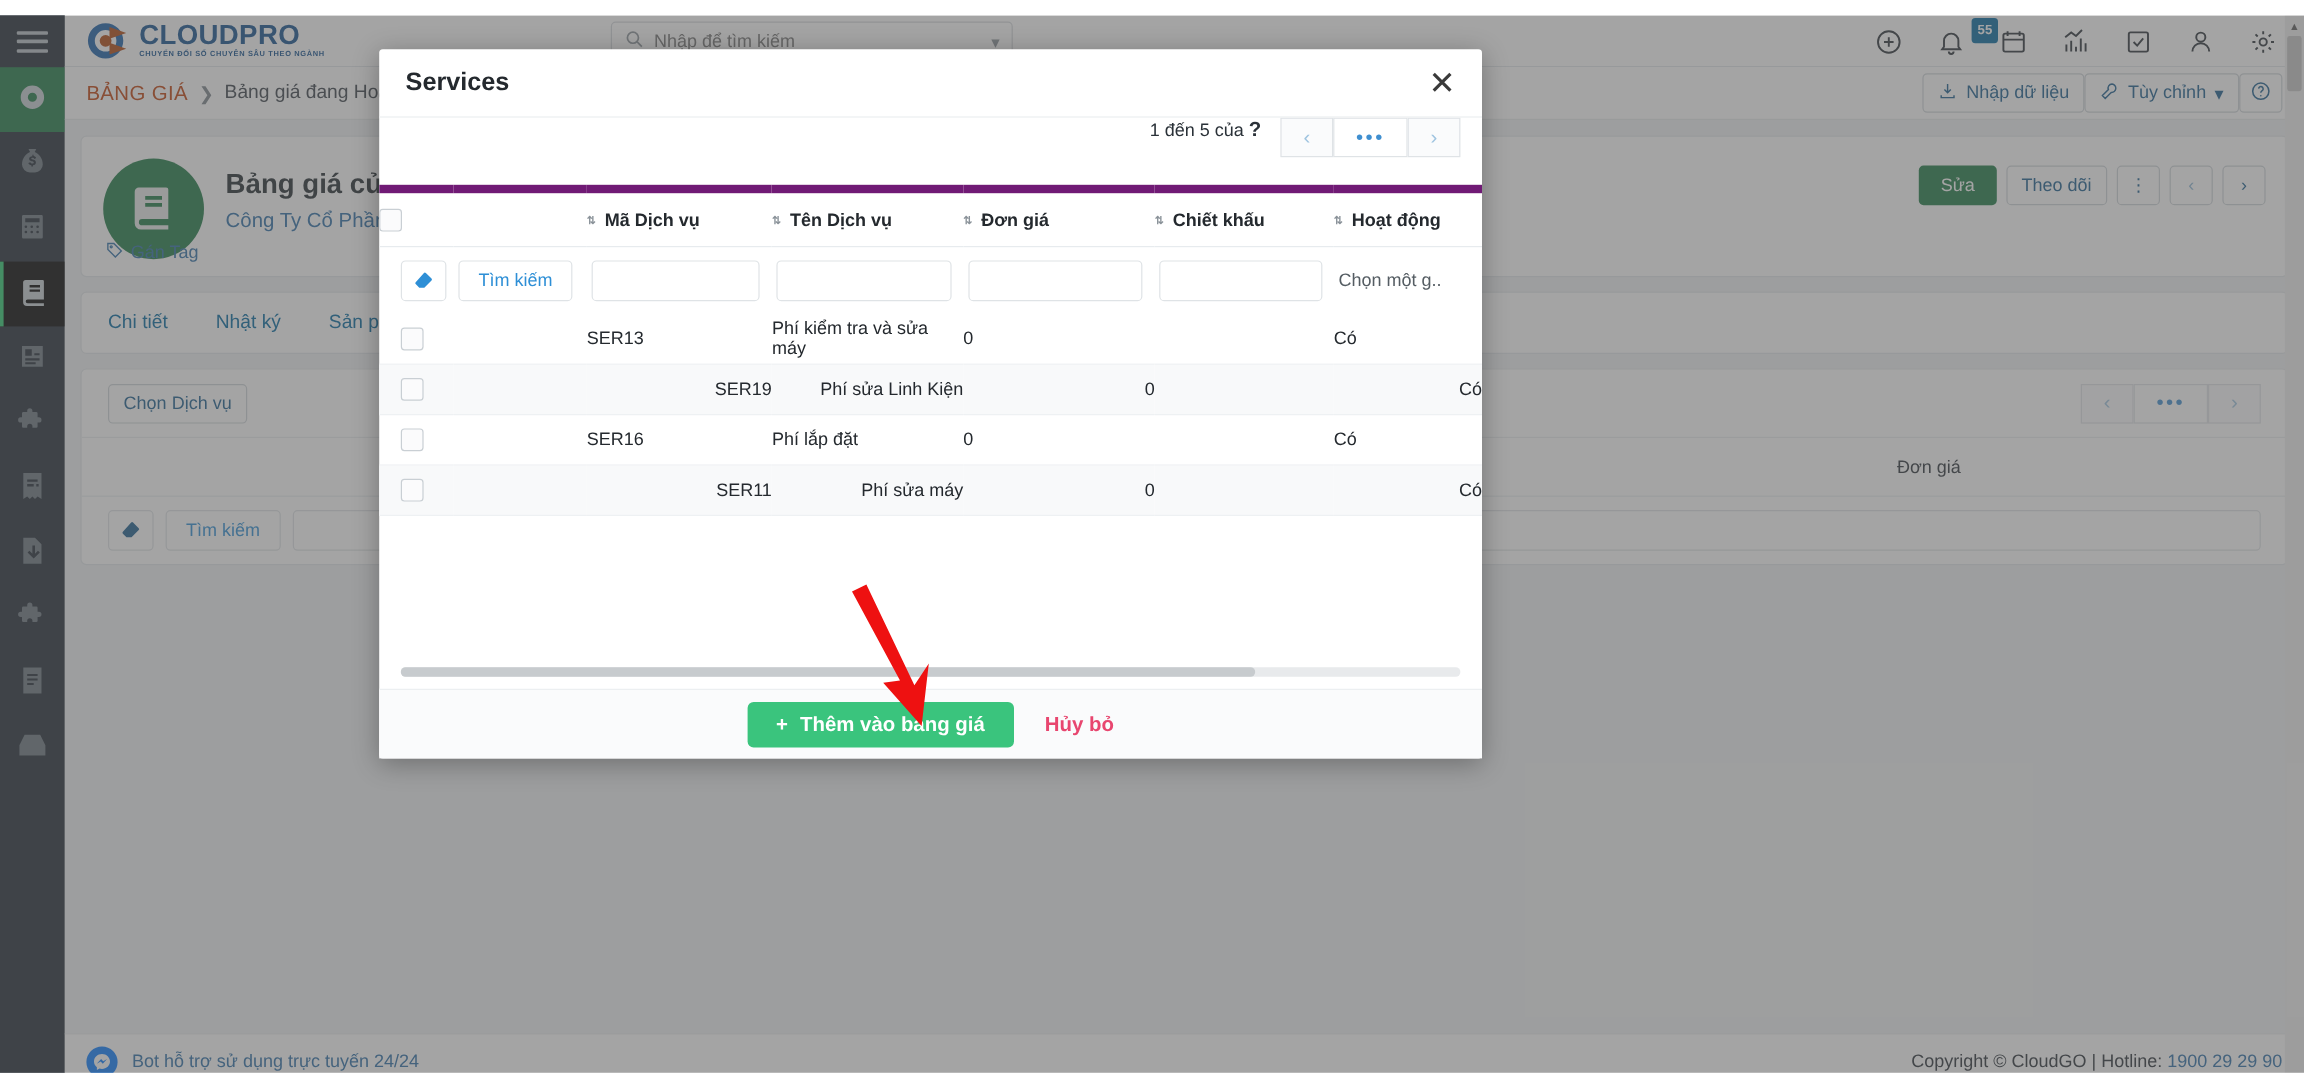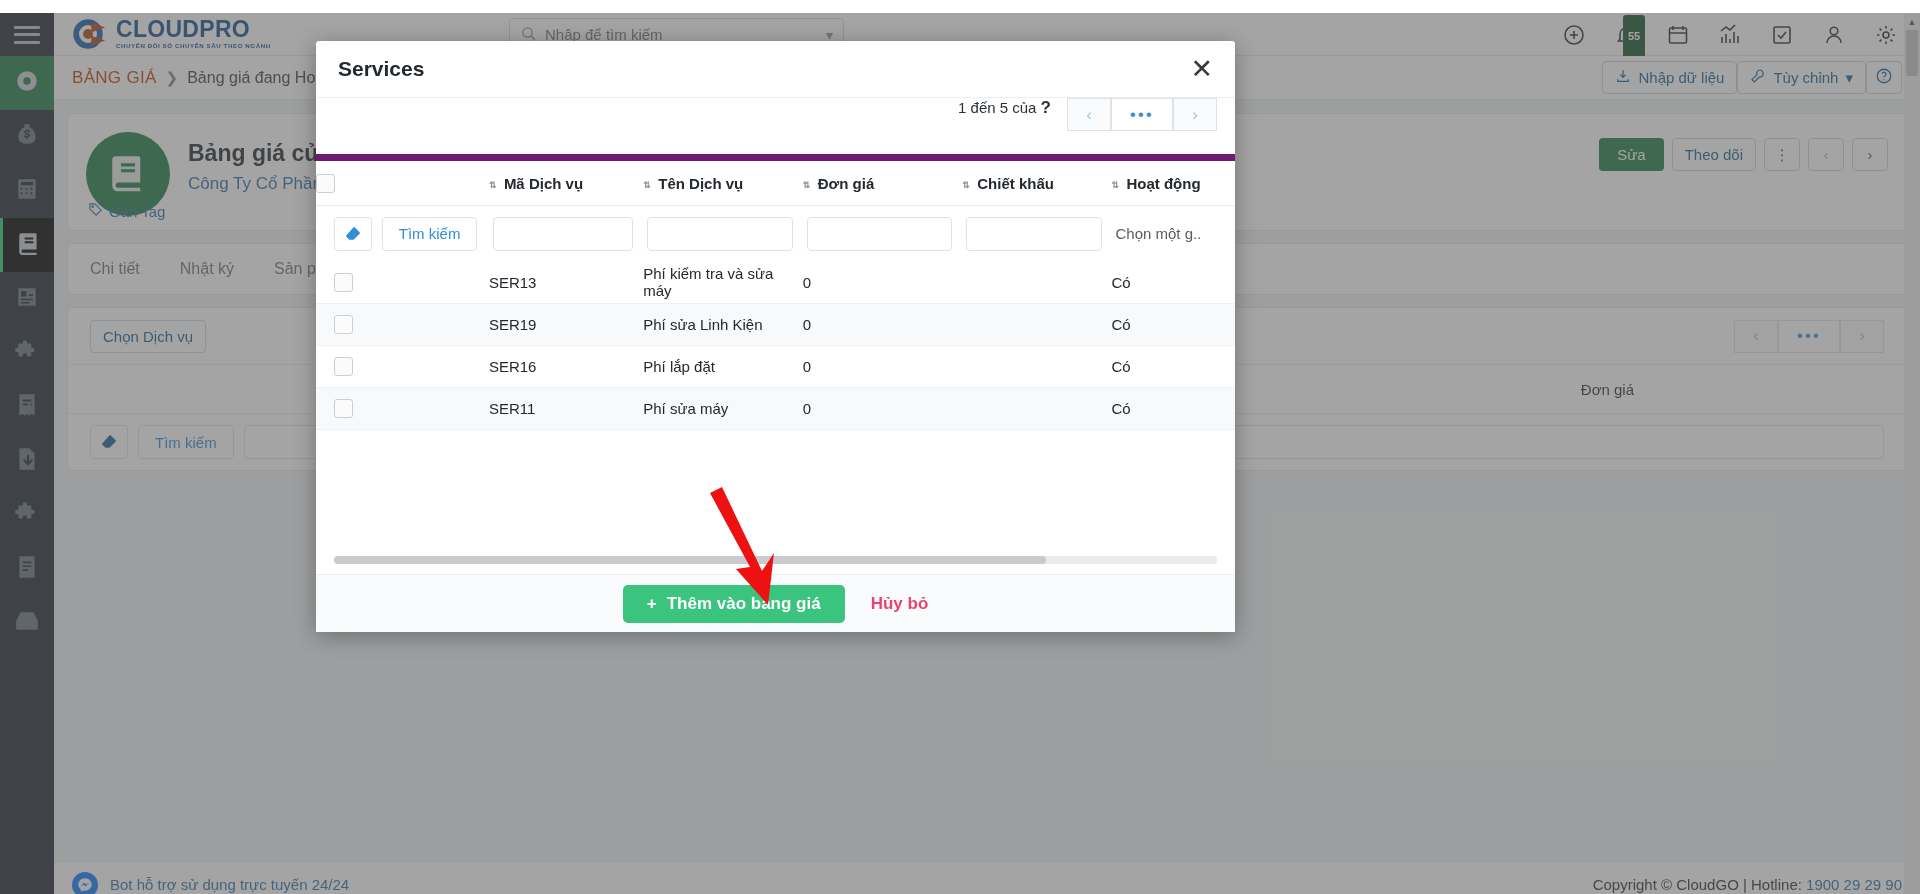--- a/index.html
+++ b/index.html
@@ -49,22 +49,22 @@
     position: absolute; left: 455px; top: 5px; width: 335px; height: 33px;
     border: 1px solid #d6dadd; border-radius: 4px; background: #fff;
     display: flex; align-items: center; padding: 0 10px; gap: 8px; color: #8d959b; font-size: 15px;
   }
   .hdr-icons {
     position: absolute; right: 22px; top: 0; height: 43px; display: flex; align-items: center; gap: 28px;
   }
   .hdr-icons .ic { position: relative; width: 24px; height: 24px; color: #2a3138; }
   .hdr-icons .ic svg { width: 24px; height: 24px; stroke: #2a3138; fill: none; stroke-width: 1.6; }
   .badge {
-    position: absolute; left: 9px; top: -8px; background: #14532d; color: #fff;
-    font-size: 11px; padding: 15px 5px; border-radius: 3px; font-weight: 600; line-height: 1.25;
+    position: absolute; left: 29px; top: -8px; background: #0369a1; color: #fff;
+    font-size: 11px; padding: 4px 5px; border-radius: 3px; font-weight: 600; line-height: 1.25;
   }
 
   
   .crumbbar {
     position: absolute; left: 54px; top: 43px; right: 0; height: 44px;
     background: #fff; border-bottom: 1px solid #e6eaec;
     display: flex; align-items: center; padding: 0 18px;
   }
   .crumb-title { font-size: 17px; font-weight: 400; color: #c2410c; letter-spacing: .3px; }
   .crumb-sep { margin: 0 9px; color: #7c858c; font-size: 15px; }
@@ -87,21 +87,21 @@
   }
   .avatar-circle svg { width: 42px; height: 42px; fill: #e8eceb; }
   .ct-text { margin-left: 18px; padding-top: 8px; }
   .ct-title { font-size: 23px; font-weight: 600; color: #222a30; white-space: nowrap; }
   .ct-sub { font-size: 17px; color: #2d6fa8; margin-top: 7px; white-space: nowrap; }
   .gan-tag { position: absolute; left: 20px; bottom: 10px; color: #2d6fa8; font-size: 15px; display: flex; gap: 6px; align-items: center;}
   .ct-right { margin-left: auto; display: flex; align-items: flex-start; gap: 8px; padding-top: 6px; }
   .btn-green { background: #1e7a45; color: #fff; border-radius: 4px; height: 33px; display:flex; align-items:center; padding: 0 18px; font-size: 15px; }
 
   .card-tabs { margin-top: 12px; height: 52px; display: flex; align-items: center; padding: 0 22px; gap: 40px; }
-  .tab { font-size: 16px; color: #737373; }
+  .tab { font-size: 16px; color: #0369a1; }
 
   .card-tbl { margin-top: 12px; }
   .tbl-toolbar { height: 56px; display: flex; align-items: center; padding: 0 22px; }
   .tbl-toolbar .right { margin-left: auto; display: flex; gap: 0; }
   .pg-btn {
     width: 44px; height: 33px; border: 1px solid #dfe3e6; background: #fafbfc;
     display: flex; align-items: center; justify-content: center; color: #9fc4e0; font-size: 17px;
   }
   .pg-btn.mid { width: 62px; background: #fff; color: #3f8fd0; letter-spacing: 2px; }
 
@@ -177,21 +177,21 @@
   }
   .search-btn {
     height: 34px; border: 1px solid #dfe3e6; border-radius: 4px; background: #fff;
     display: inline-flex; align-items: center; padding: 0 16px; color: #2e8fd6; font-size: 15px;
   }
   .f-in { width: 96%; height: 34px; border: 1px solid #dfe3e6; border-radius: 4px; background: #fff; }
   .f-sel { font-size: 15px; color: #555d63; white-space: nowrap; overflow: hidden; }
 
   .drow td { height: 42px; font-size: 15px; color: #24292e; border-bottom: 1px solid #eef1f3; }
   .drow td:first-child { padding-left: 18px; }
-  .drow.alt td { background: #f8f9fa; }
+  .drow.alt td { background: #f8f9fa; text-align: right; }
   .drow.sel td { border-top: 1px solid #eef1f3; }
 
   .hscroll { position: absolute; left: 18px; right: 18px; bottom: 10px; height: 8px; background: #e8eaec; border-radius: 4px; }
   .hscroll .th { position: absolute; left: 0; top: 0; width: 712px; height: 8px; background: #c7cbce; border-radius: 4px; }
 
   .m-foot {
     height: 58px; border-top: 1px solid #eceff1; background: #fafbfc;
     display: flex; align-items: center; justify-content: center; gap: 26px;
   }
   .btn-add {

